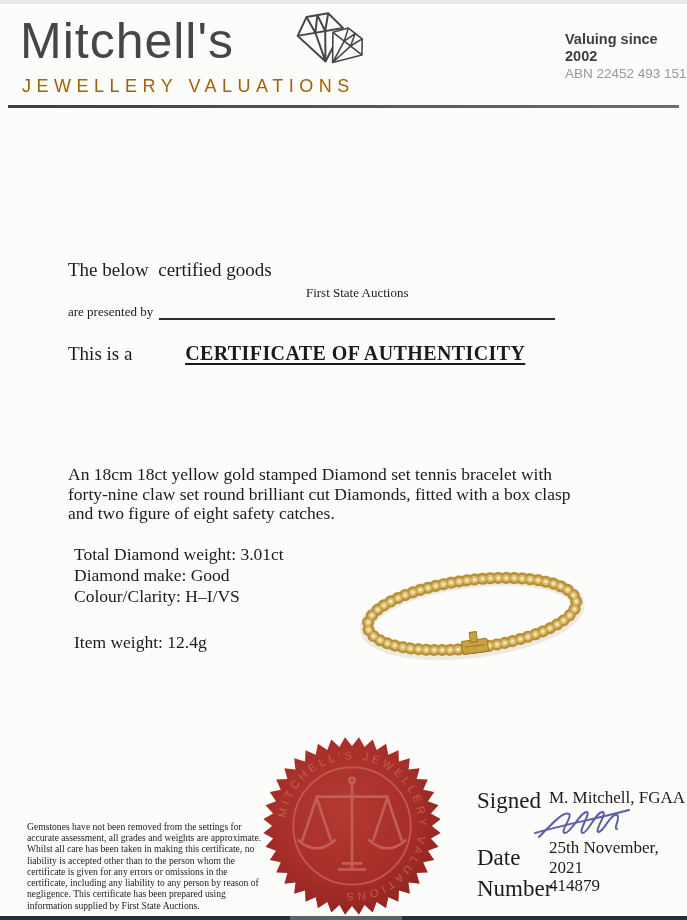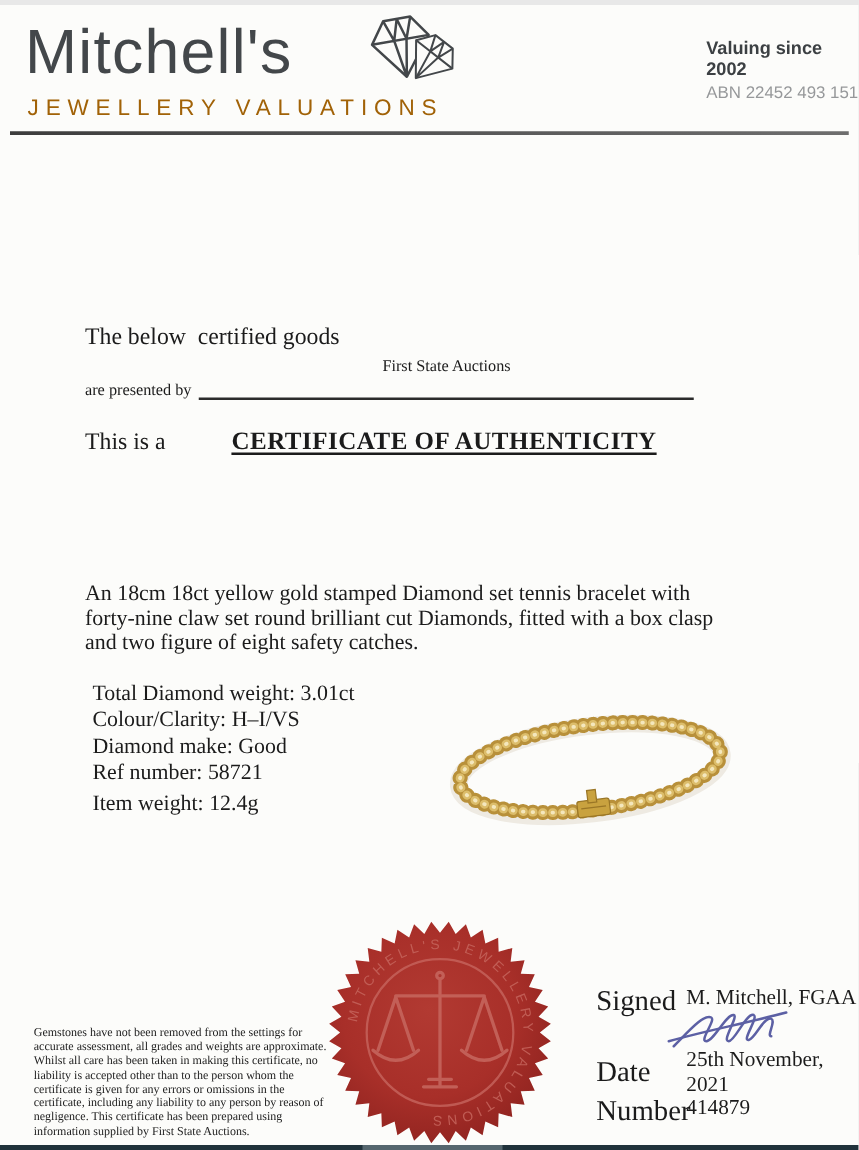--- a/index.html
+++ b/index.html
@@ -102,23 +102,22 @@
 
   <div class="cert-row">
     <span>This is a</span>
     <span class="cert-title">CERTIFICATE OF AUTHENTICITY</span>
   </div>
 
   <div class="desc">An 18cm 18ct yellow gold stamped Diamond set tennis bracelet with forty-nine claw set round brilliant cut Diamonds, fitted with a box clasp and two figure of eight safety catches.</div>
 
   <div class="specs">
     <div>Total Diamond weight: 3.01ct</div>
+    <div>Diamond make: Good</div>
     <div>Colour/Clarity: H–I/VS</div>
-    <div>Diamond make: Good</div>
-    <div>Ref number: 58721</div>
   </div>
 
   <div class="item-weight">Item weight: 12.4g</div>
 
   <svg class="bracelet-svg" width="268" height="118" viewBox="0 0 268 118">
     <g transform="rotate(-7 134 58)">
       <ellipse cx="134" cy="60" rx="106" ry="35" fill="none" stroke="#eeeae2" stroke-width="14"></ellipse>
       <ellipse cx="134" cy="58" rx="105" ry="34" fill="none" stroke="#b8903a" stroke-width="12" stroke-dasharray="0.5 7.4" stroke-linecap="round"></ellipse>
       <ellipse cx="134" cy="58" rx="105" ry="34" fill="none" stroke="#dcbd6b" stroke-width="7" stroke-dasharray="0.5 7.4" stroke-linecap="round"></ellipse>
       <ellipse cx="134" cy="58" rx="105" ry="34" fill="none" stroke="#f4e7bd" stroke-width="3" stroke-dasharray="0.5 7.4" stroke-linecap="round"></ellipse>

